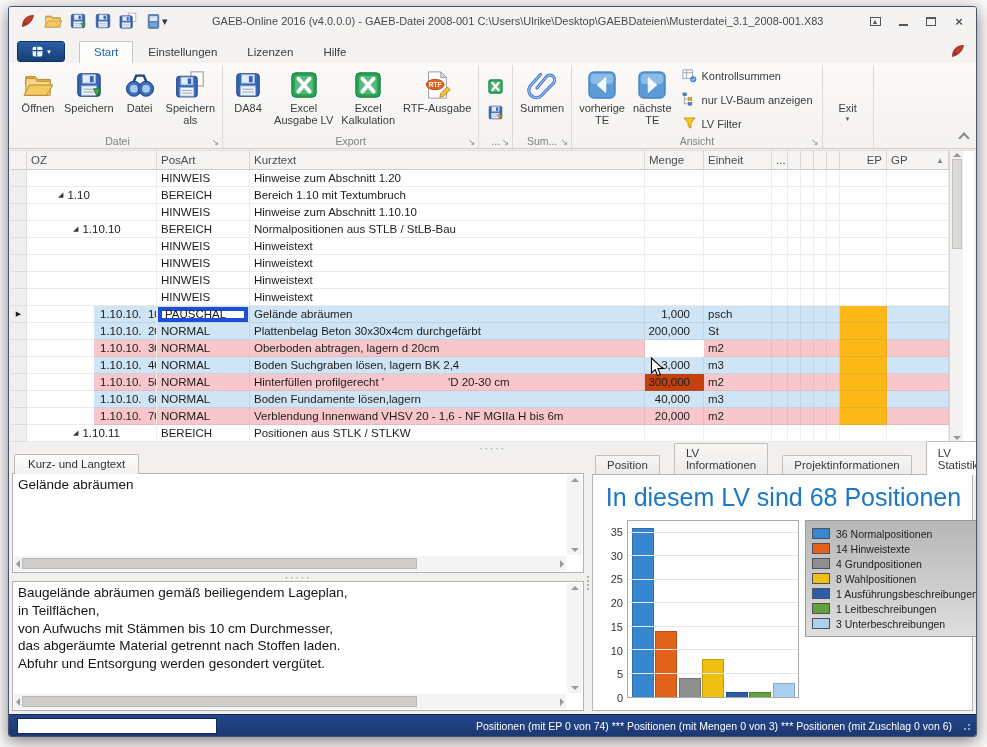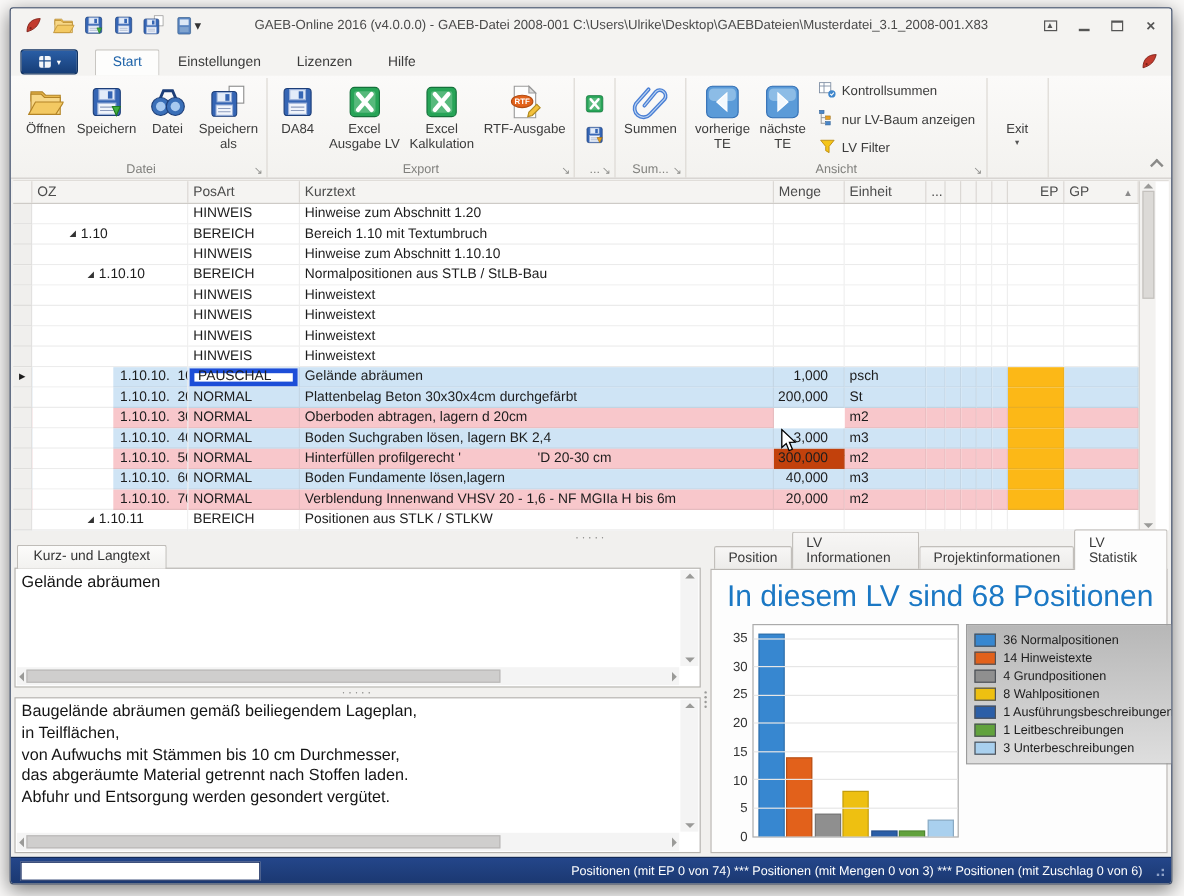--- a/index.html
+++ b/index.html
@@ -74,21 +74,21 @@
   .tbcontent{ position:absolute; left:5px; top:2px; right:19px; bottom:18px; font-size:13.5px; color:#141414; line-height:1.32; white-space:pre-line; overflow:hidden;}
   .tb-vs{ position:absolute; top:1px; right:1px; bottom:17px; width:15px; background:#f4f4f4; display:flex; flex-direction:column; justify-content:space-between; align-items:center; padding:3px 0;}
   .tb-hs{ position:absolute; left:1px; right:17px; bottom:1px; height:15px; background:#f4f4f4; display:flex; align-items:center; padding:0 2px;}
   .hthumb{ height:11px; background:#cfcecd; border:1px solid #bbbab8; flex:0 0 auto;}
   .minisplit{ height:9px; display:flex; align-items:center; justify-content:center; color:#8f8f8d; font-size:10px; letter-spacing:2px;}
   .vsplit{ width:8px; display:flex; flex-direction:column; align-items:center; justify-content:center; gap:2px;}
   .vsplit i{ width:2px; height:2px; border-radius:50%; background:#9a9a98;}
   
   .rpanel{ flex:1; display:flex; flex-direction:column; min-width:0;}
   .rtabs{ display:flex; align-items:flex-end; height:21px; padding-left:3px;}
-  .rtab{ padding:3px 11px 4px; font-size:11.5px; color:#3a3a3a; background:linear-gradient(#f7f6f5,#ecebe9); border:1px solid #c2bfbb; border-bottom:none; border-radius:2px 2px 0 0; margin-right:0;}
+  .rtab{ padding:3px 11px 4px; font-size:11.5px; color:#3a3a3a; background:linear-gradient(#f7f6f5,#ecebe9); border:1px solid #c2bfbb; border-bottom:none; border-radius:2px 2px 0 0; margin-right:14px;}
   .rtab.active{ background:#fdfdfd; padding-top:5px; position:relative; z-index:2; }
   .rcontent{ flex:1; background:#fdfdfd; border:1px solid #b9b6b2; margin-top:-1px; position:relative; padding:6px 6px 4px 8px; min-height:0;}
   .charttitle{ text-align:center; font-size:25px; color:#1b78c4; letter-spacing:0; margin:2px 0 8px; white-space:nowrap;}
   .chartarea{ display:flex; align-items:flex-start;}
   .yaxis{ position:relative; width:26px; height:178px; flex:0 0 auto;}
   .ytick{ position:absolute; right:4px; font-size:11px; color:#333; transform:translateY(6px);}
   .plot{ position:relative; width:172px; height:178px; border:1px solid #ababab; background:#fff; flex:0 0 auto;}
   .gline{ position:absolute; left:0; right:0; height:1px; background:#e6e6e6;}
   .bars{ position:absolute; left:0; right:0; bottom:0; top:0; display:flex; align-items:flex-end; justify-content:space-evenly; padding:0 2px;}
   .bar{ width:22px; border:1px solid rgba(0,0,0,.18); border-bottom:none;}

